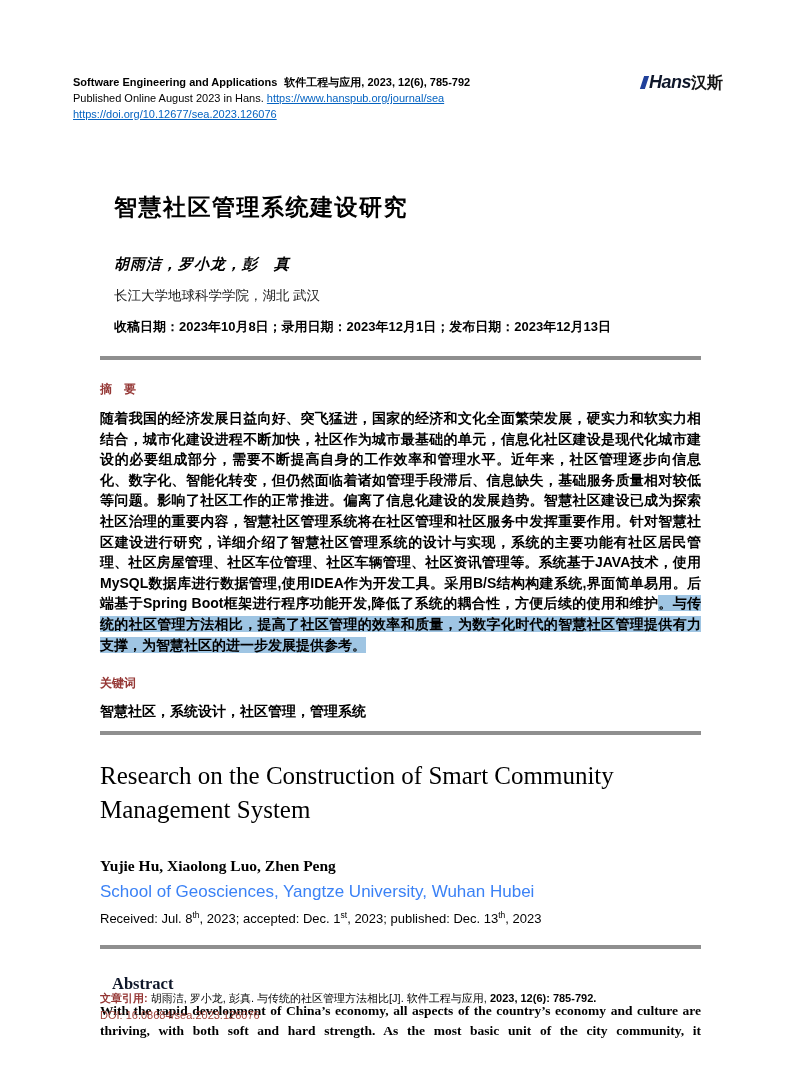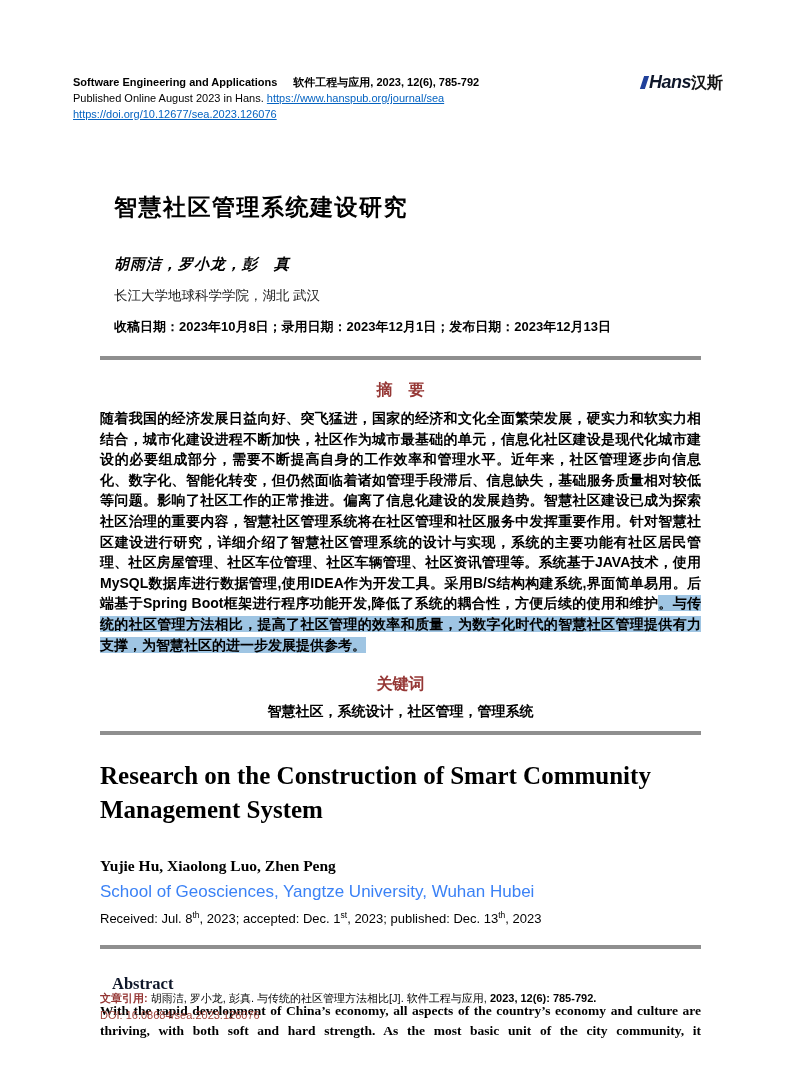--- a/index.html
+++ b/index.html
@@ -1,44 +1,44 @@
 <!DOCTYPE html>
 <html><head>
 <meta charset="utf-8">
 <style>
   html,body{margin:0;padding:0;background:#ffffff;}
   .page{position:relative;width:795px;height:1078px;background:#ffffff;overflow:hidden;
         font-family:"Liberation Sans",sans-serif;color:#000;}
   
   .header{position:absolute;top:74px;left:73px;right:72px;font-size:11px;line-height:16px;}
   .hline1{font-weight:bold;}
-  .cn-gap{padding-left:16px;}
+  .cn-gap{padding-left:7px;}
   .link{color:#0563C1;text-decoration:underline;cursor:pointer;}
   .logo{position:absolute;right:0;top:0;white-space:nowrap;}
   .logo-slash{display:inline-block;width:5px;height:13px;background:#20409a;
               transform:skewX(-18deg);margin-right:2px;vertical-align:-1px;}
   .logo-latin{color:#0f172a;font-style:italic;font-weight:bold;font-size:18px;letter-spacing:-0.5px;margin-top:29px;}
   .logo-cn{color:#141414;font-weight:bold;font-size:16px;}
   
   .main{position:absolute;top:192px;left:100px;width:601px;}
   .cn-title{margin:0 0 0 14px;font-size:23px;line-height:30px;font-weight:bold;letter-spacing:1.5px;
             font-family:"Liberation Sans",sans-serif;}
   .cn-authors{margin:32px 0 0 14px;font-size:15px;line-height:20px;font-weight:bold;font-style:italic;
               font-family:"Liberation Serif",serif;letter-spacing:1px;}
   .cn-affil{margin:12px 0 0 14px;font-size:13.5px;line-height:19px;font-family:"Liberation Serif",serif;color:#1a1a1a;}
   .cn-dates{margin:13px 0 0 14px;font-size:13px;line-height:18px;font-weight:600;}
   .rule{border:none;height:4px;background:#8f8f8f;margin:0;}
   .rule1{margin-top:20px;} .rule2{margin-top:10px;} .rule3{margin-top:17px;}
-  .sec-cn{margin:18px 0 0 0;font-size:16px;line-height:23px;font-weight:bold;color:#953735;
-          font-family:"Liberation Sans",sans-serif;text-align:center;}
+  .sec-cn{margin:18px 0 0 0;font-size:12px;line-height:23px;font-weight:bold;color:#953735;
+          font-family:"Liberation Sans",sans-serif;}
   .sec-kw{margin-top:17px;}
   .cn-abstract{margin:7px 0 0 0;font-size:14px;line-height:20.6px;font-weight:bold;text-align:justify;}
   .hl{background:#9fc5e3;}
-  .cn-keywords{margin:6px 0 0 0;font-size:14px;line-height:20px;font-weight:bold;text-align:center;}
-  .en-title{margin:24px 0 0 0;font-size:25px;line-height:34px;font-weight:bold;
+  .cn-keywords{margin:6px 0 0 0;font-size:14px;line-height:20px;font-weight:bold;}
+  .en-title{margin:24px 0 0 0;font-size:25px;line-height:34px;font-weight:normal;
             font-family:"Liberation Serif",serif;}
   .en-authors{margin:28px 0 0 0;font-size:15.5px;line-height:21px;font-weight:bold;
               font-family:"Liberation Serif",serif;}
   .en-affil{margin:7px 0 0 0;font-size:17px;line-height:18px;color:#3b82f6;}
   .en-received{margin:9px 0 0 0;font-size:13px;line-height:18px;}
   .en-received sup{font-size:8.5px;line-height:0;vertical-align:super;}
   .sec-en{margin:23px 0 0 12px;font-size:16.5px;line-height:23px;font-weight:bold;color:#0f172a;
           font-family:"Liberation Serif",serif;}
   .en-abstract{margin:6px 0 0 0;font-size:13.5px;line-height:20px;font-weight:bold;text-align:justify;
                text-align-last:justify;font-family:"Liberation Serif",serif;}

